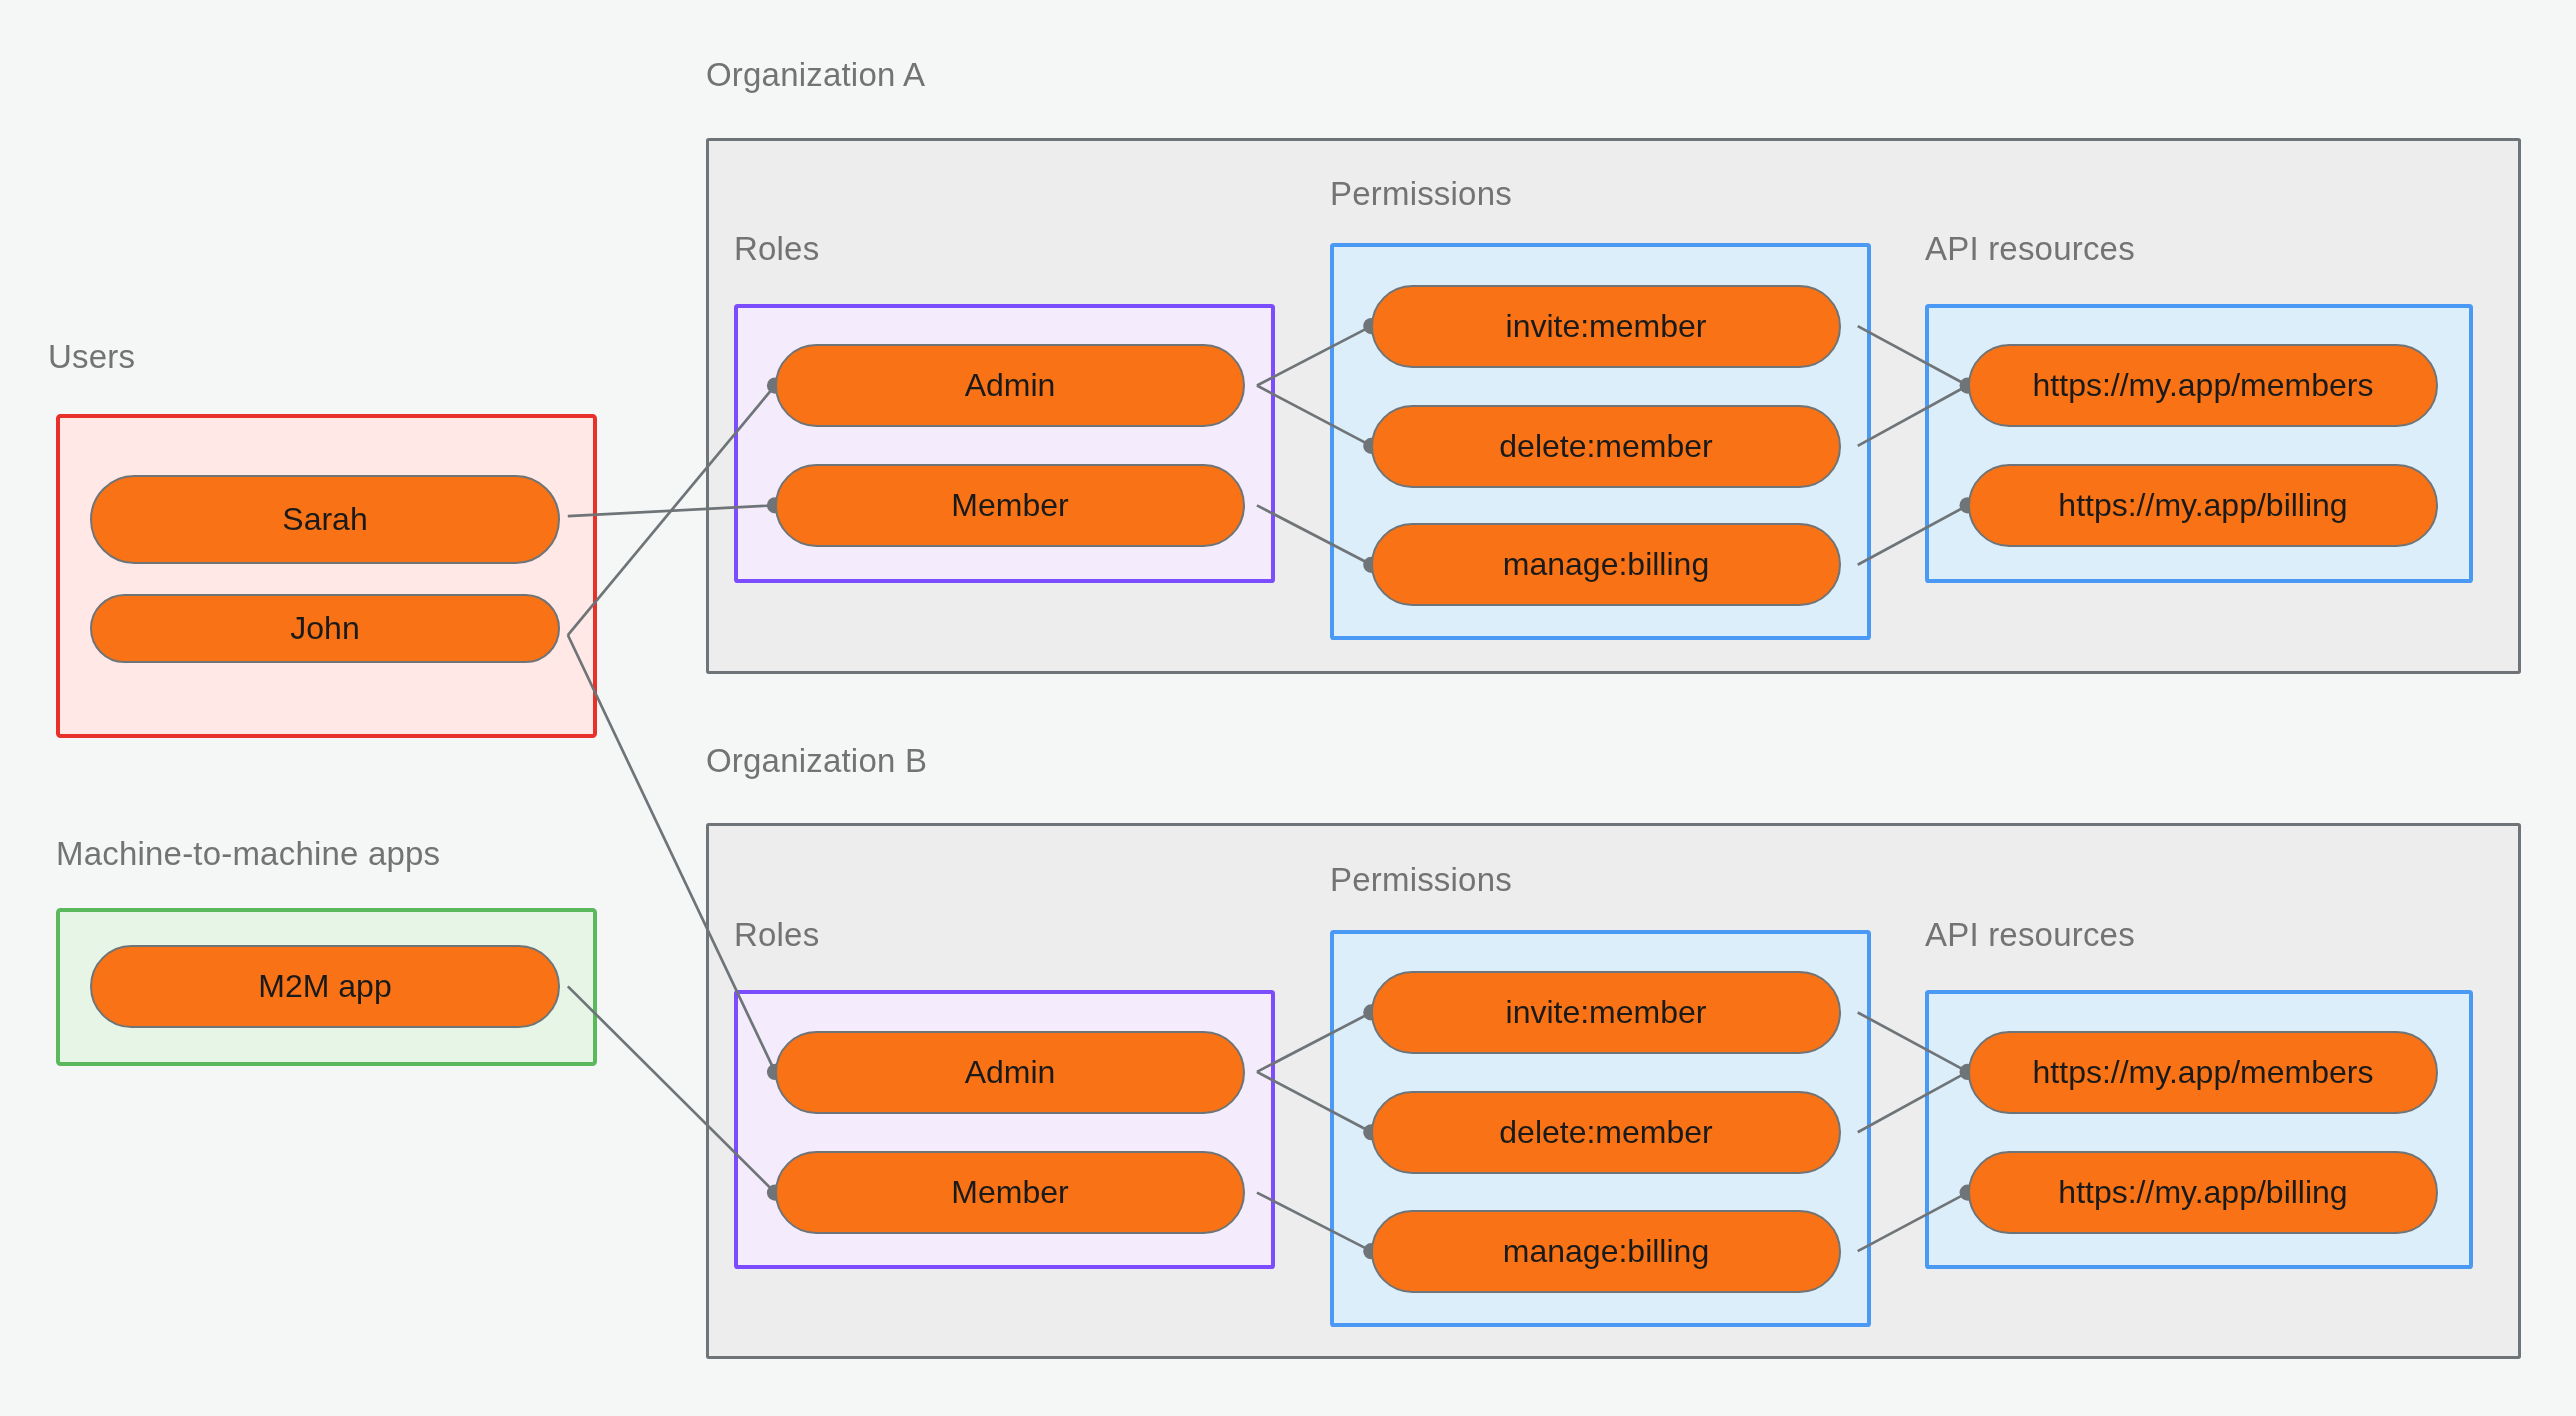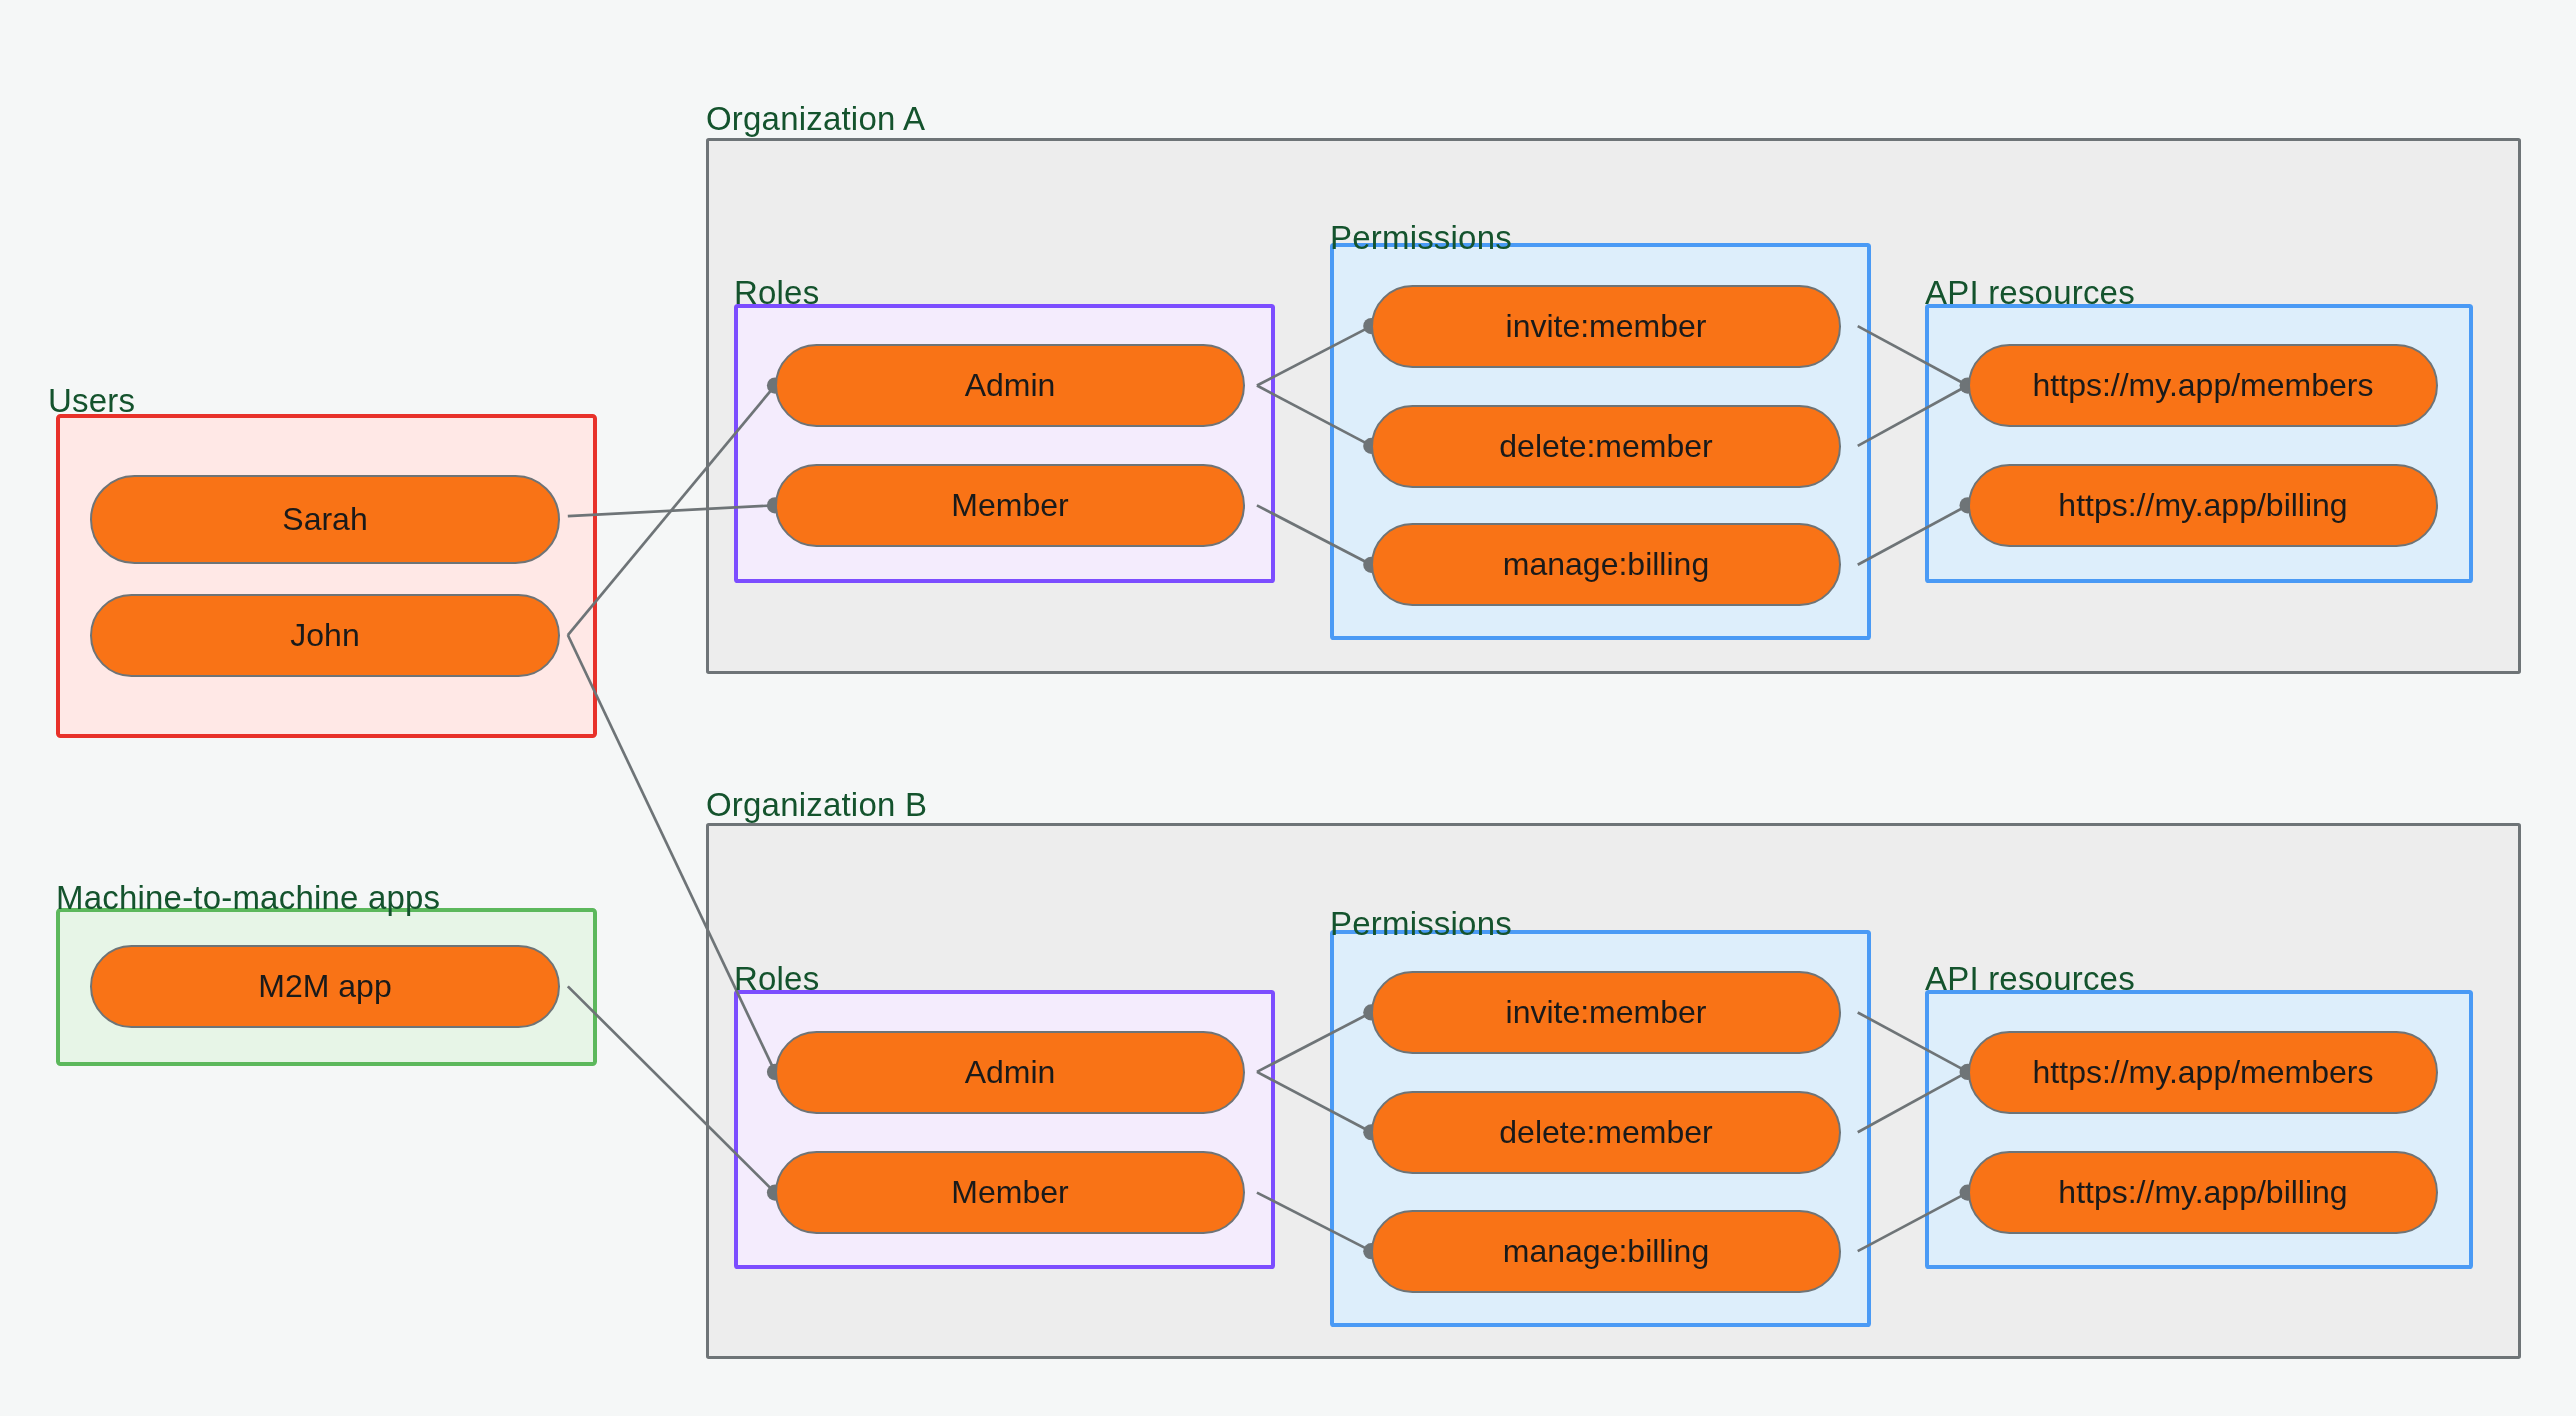--- a/index.html
+++ b/index.html
@@ -8,25 +8,24 @@
     background:#f5f7f7;
     font-family:"Liberation Sans", sans-serif;
     position:relative;overflow:hidden;
   }
   #canvas{position:absolute;inset:0;width:2576px;height:1416px;}
   #edges{position:absolute;left:0;top:0;width:2576px;height:1416px;pointer-events:none;z-index:5;}
 
   .grp-label{
     position:absolute;
     font-size:33px;
-    color:#14532d;
+    color:#737373;
     letter-spacing:0.2px;
     white-space:nowrap;
     z-index:8;
-    margin-top:44px;
   }
 
   .box{position:absolute;box-sizing:border-box;}
 
   .org-box{
     background:#ededed;
     border:3.6px solid #6e7477;
     border-radius:2.7px;
     z-index:1;
   }
@@ -124,21 +123,21 @@
       <circle cx="2184" cy="1190" r="9"></circle>
       <circle cx="2184" cy="1324" r="9"></circle>
     </g>
   </svg>
 
   <div class="grp-label" style="left:48px;top:338px;">Users</div>
 
   <div class="box users-box" style="left:56px;top:414px;width:541px;height:324px;"></div>
 
   <div class="pill" style="left:90px;top:475px;width:470px;height:89px;">Sarah</div>
-  <div class="pill" style="left:90px;top:594px;width:470px;height:83px;">John</div>
+  <div class="pill" style="left:90px;top:594px;width:470px;height:69px;">John</div>
 
   <div class="grp-label" style="left:56px;top:835px;">Machine-to-machine apps</div>
 
   <div class="box m2m-box" style="left:56px;top:908px;width:541px;height:158px;"></div>
 
   <div class="pill" style="left:90px;top:945px;width:470px;height:83px;">M2M app</div>
 
   <div class="grp-label" style="left:706px;top:56px;">Organization A</div>
 
   <div class="box org-box" style="left:706px;top:138px;width:1815px;height:536px;"></div>

